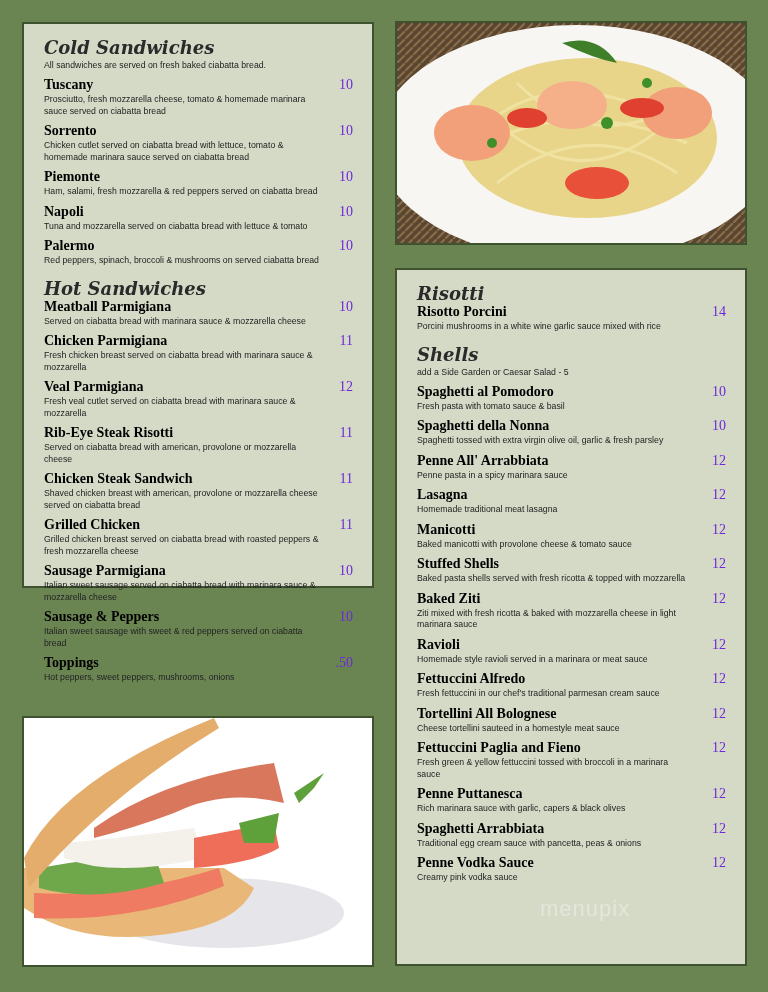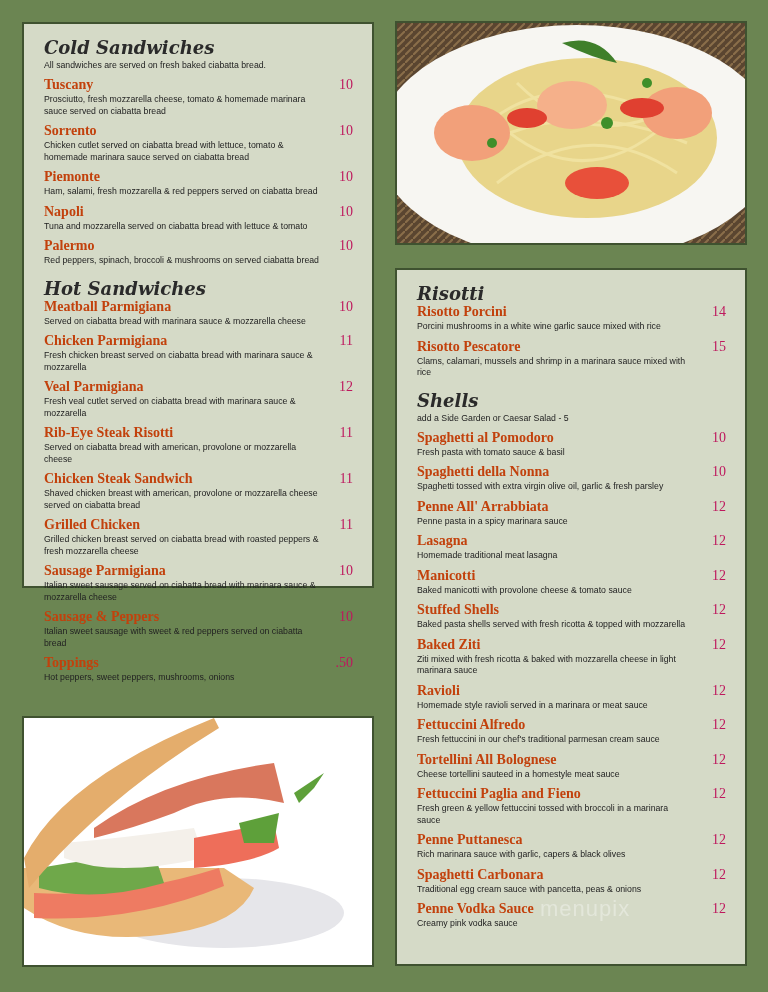--- a/index.html
+++ b/index.html
@@ -43,27 +43,27 @@
     transform: scaleX(0.92);
     transform-origin: left;
     white-space: nowrap;
   }
   .item { position: relative; margin-bottom: 7px; }
   .item-head { display: flex; justify-content: space-between; align-items: baseline; }
   .item-name {
     font-family: "Liberation Serif", serif;
     font-weight: bold;
     font-size: 14px;
-    color: #c2410c;
+    color: #000000;
     line-height: 16px;
   }
   .item-price {
     font-family: "Liberation Serif", serif;
     font-size: 14px;
-    color: #be185d;
+    color: #6d28d9;
     line-height: 16px;
     margin-right: 0;
   }
   .item-desc {
     font-size: 9.5px;
     color: #222;
     line-height: 11.5px;
     max-width: 300px;
     transform: scaleX(0.92);
     transform-origin: left;
@@ -240,27 +240,20 @@
 <div class="panel" id="right-panel">
   <div>
     <h2 class="section-title">Risotti</h2>
     <div class="item">
       <div class="item-head">
           <span class="item-name">Risotto Porcini</span>
           <span class="item-price">14</span>
         </div>
       <div class="item-desc">Porcini mushrooms in a white wine garlic sauce mixed with rice</div>
     </div>
-    <div class="item">
-      <div class="item-head">
-          <span class="item-name">Risotto Pescatore</span>
-          <span class="item-price">15</span>
-        </div>
-      <div class="item-desc">Clams, calamari, mussels and shrimp in a marinara sauce mixed with rice</div>
-    </div>
   </div>
   <div class="section-gap"></div>
   <div>
     <h2 class="section-title">Shells</h2>
     <div class="section-note">add a Side Garden or Caesar Salad - 5</div>
     <div class="item">
       <div class="item-head">
           <span class="item-name">Spaghetti al Pomodoro</span>
           <span class="item-price">10</span>
         </div>
@@ -338,21 +331,21 @@
     </div>
     <div class="item">
       <div class="item-head">
           <span class="item-name">Penne Puttanesca</span>
           <span class="item-price">12</span>
         </div>
       <div class="item-desc">Rich marinara sauce with garlic, capers &amp; black olives</div>
     </div>
     <div class="item">
       <div class="item-head">
-          <span class="item-name">Spaghetti Carbonara</span>
+          <span class="item-name">Spaghetti Arrabbiata</span>
           <span class="item-price">12</span>
         </div>
       <div class="item-desc">Traditional egg cream sauce with pancetta, peas &amp;  onions</div>
     </div>
     <div class="item">
       <div class="item-head">
           <span class="item-name">Penne Vodka Sauce</span>
           <span class="item-price">12</span>
         </div>
       <div class="item-desc">Creamy pink vodka sauce</div>

